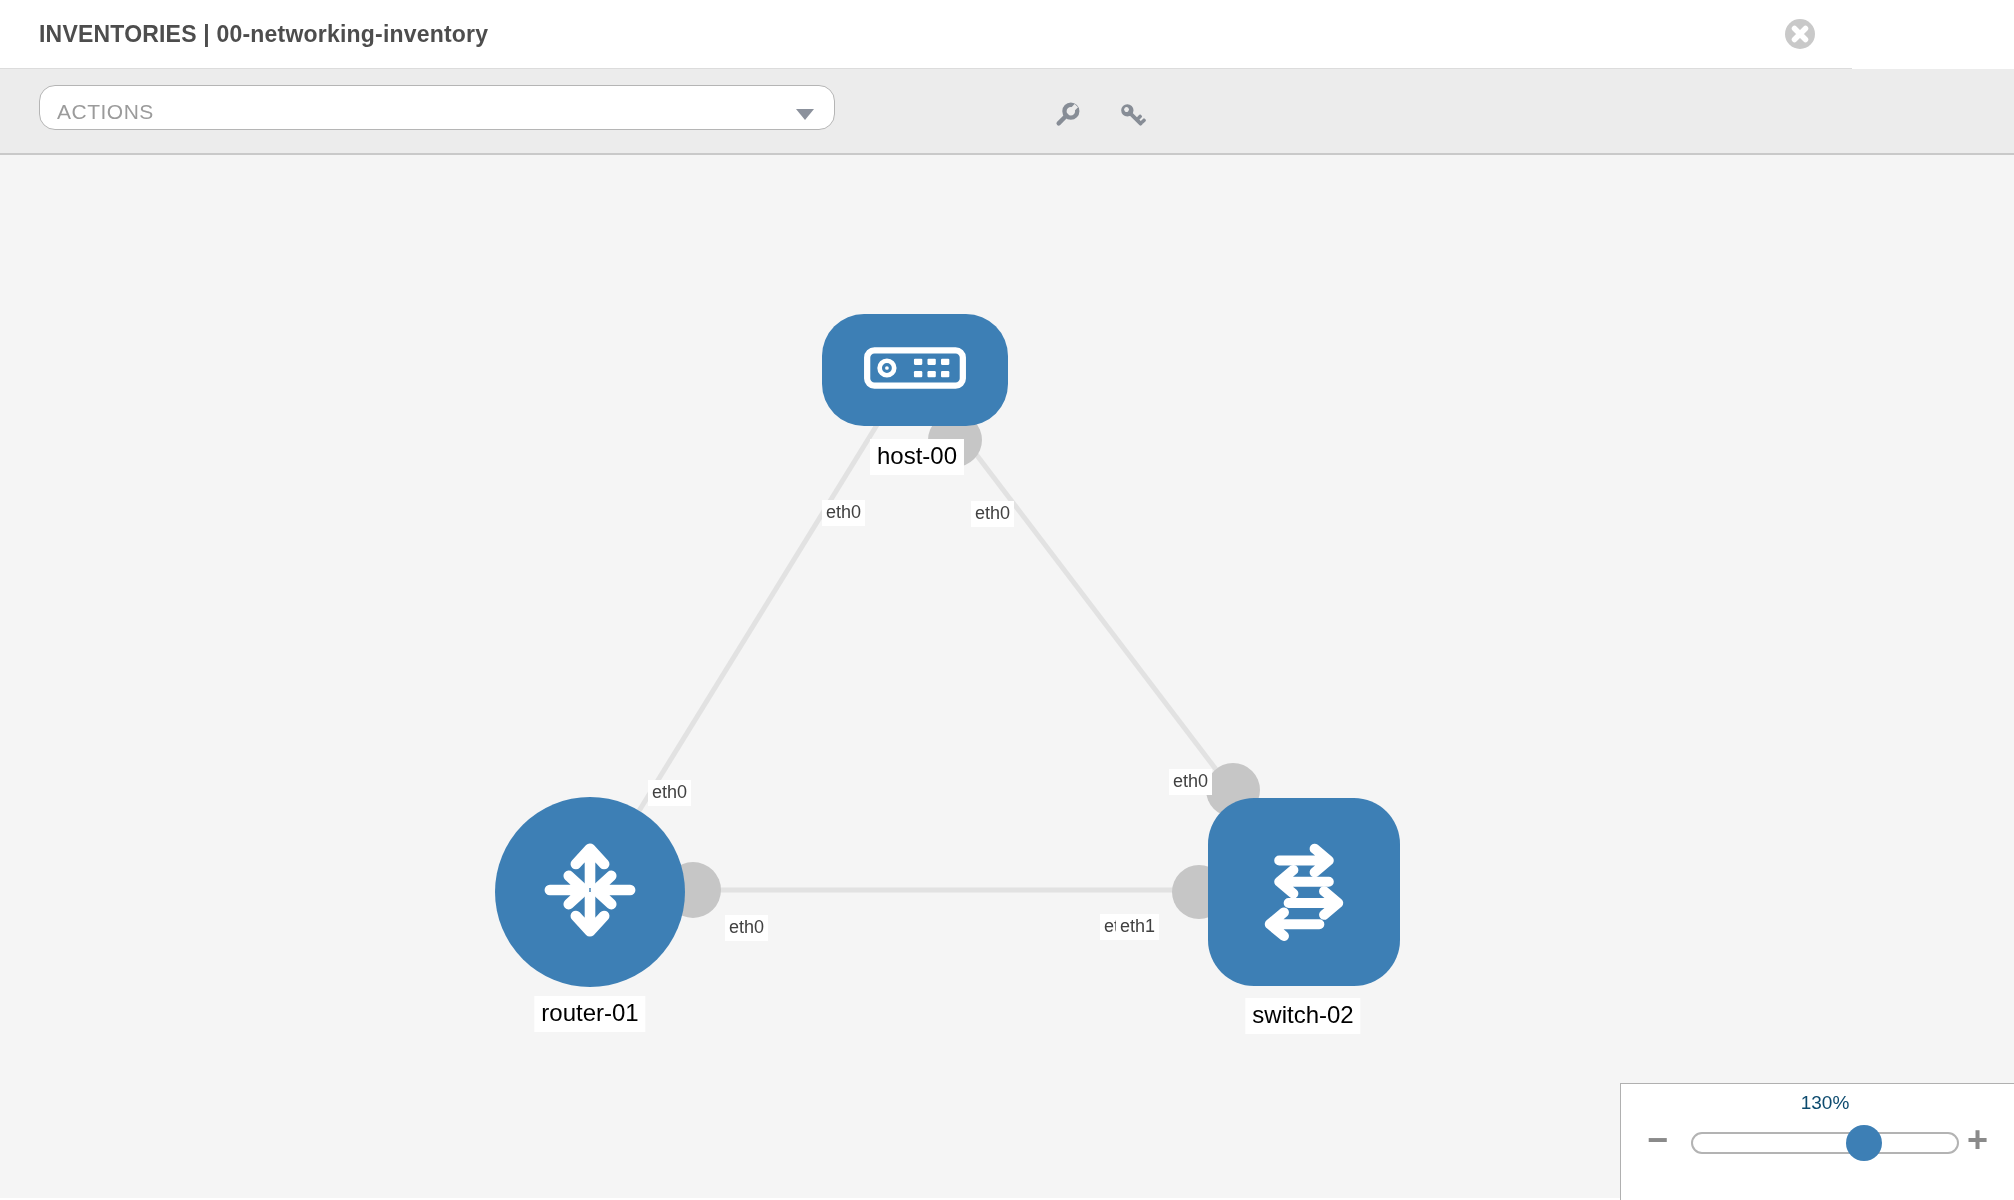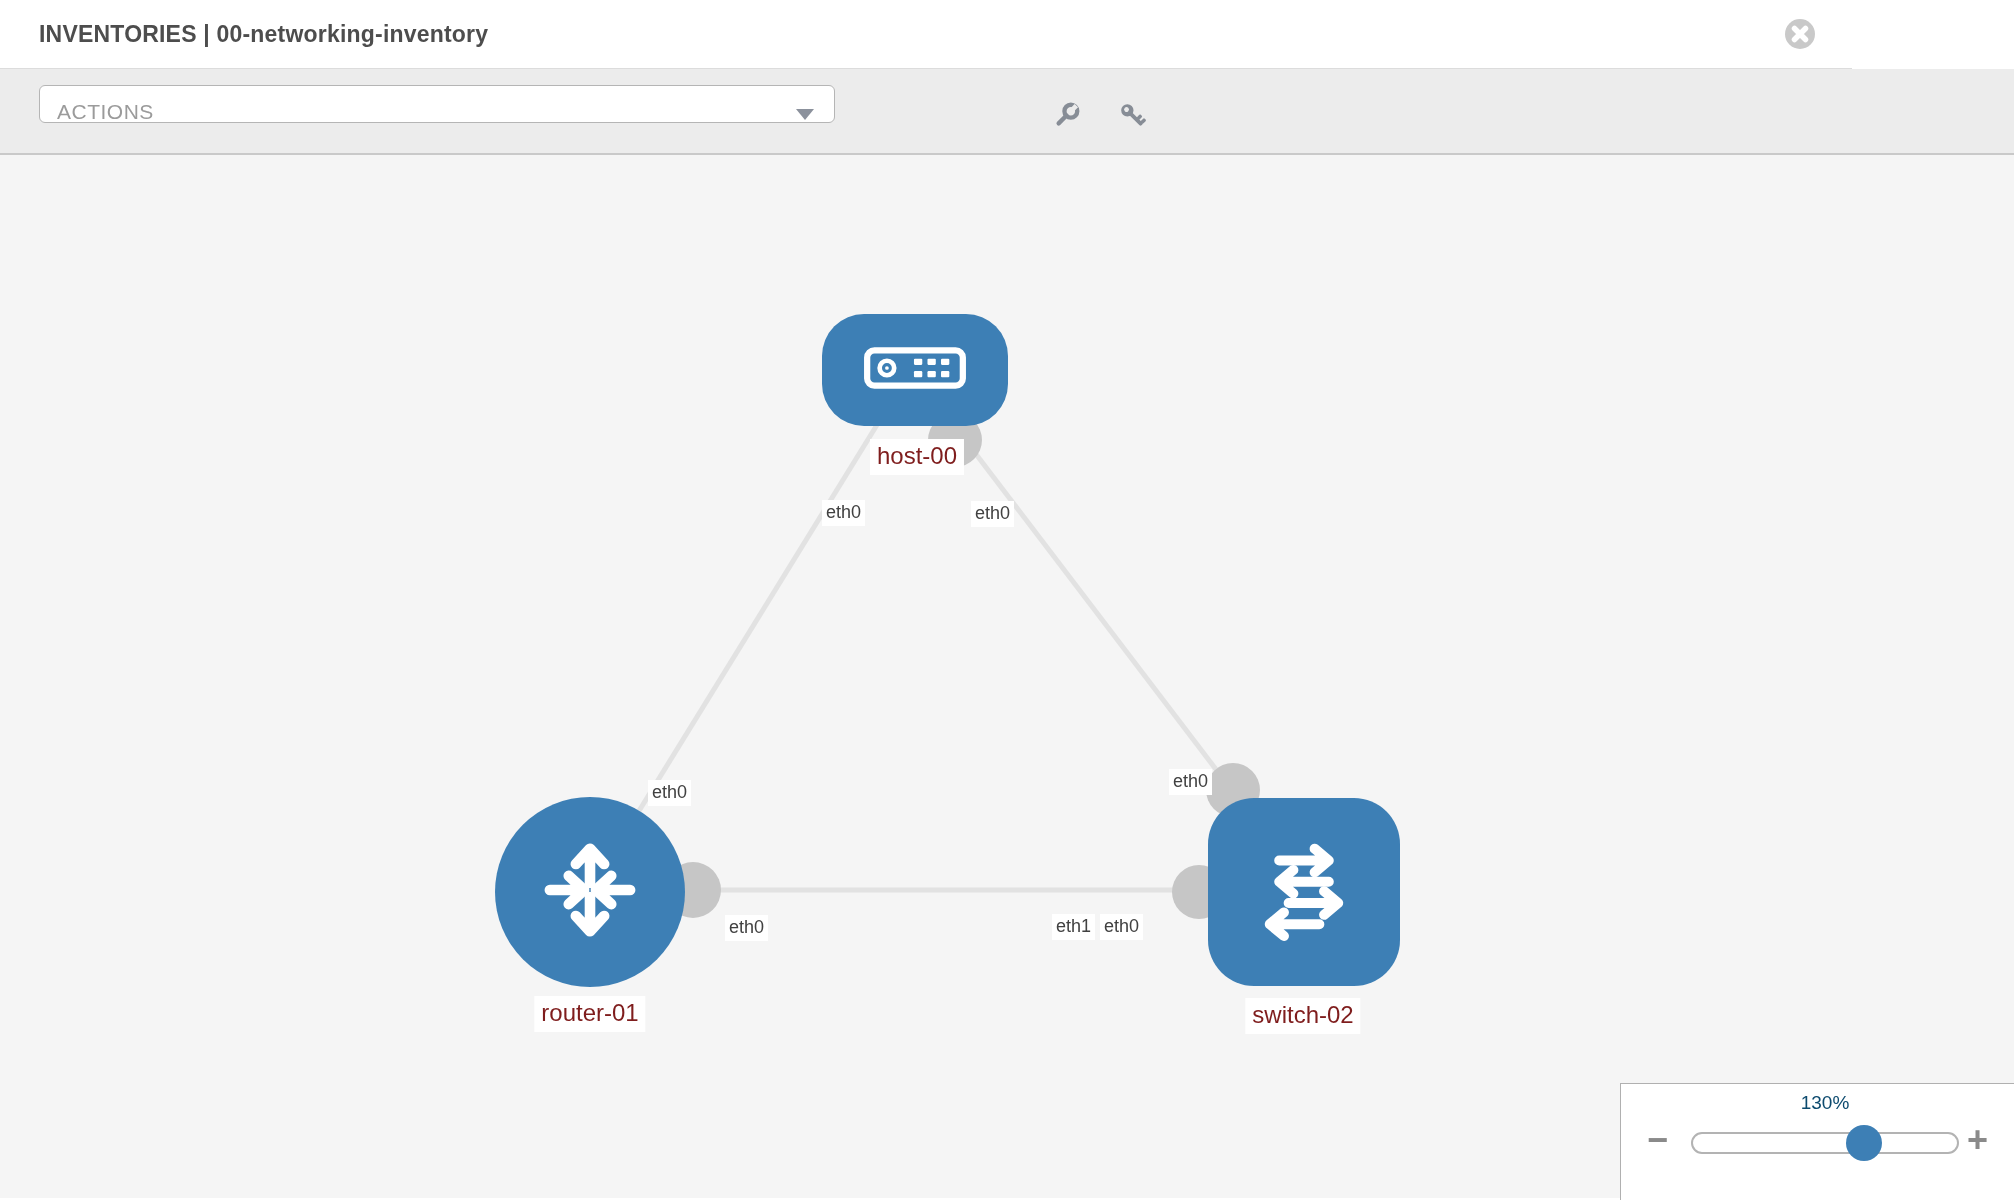--- a/index.html
+++ b/index.html
@@ -9,22 +9,22 @@
   
   .header { position:relative; width:1852px; height:69px; background:#fff;
             border-bottom:1px solid #dcdcdc; }
   .header-title { position:absolute; left:39px; top:0; height:69px; line-height:69px;
                   font-size:23px; font-weight:bold; color:#4d4d4d; letter-spacing:.2px; }
   .close-btn { position:absolute; right:36px; top:18px; width:32px; height:32px; cursor:pointer; }
 
   
   .toolbar { position:relative; width:2014px; height:86px; background:#ececec;
              border-bottom:2px solid #c9c9c9; }
-  .select-box { position:absolute; top:16px; height:38px; background:#fff;
-                border:1px solid #b5b5b5; border-radius:6px; }
+  .select-box { position:absolute; top:16px; height:45px; background:#fff;
+                border:1px solid #b5b5b5; border-radius:16px; }
   .select-box .ph { position:absolute; left:17px; top:0; height:52px; line-height:52px;
                     font-size:21px; color:#9b9b9b; letter-spacing:.5px; }
   .caret { position:absolute; right:20px; top:23px; width:0; height:0;
            border-left:9px solid transparent; border-right:9px solid transparent;
            border-top:11px solid #8b919c; }
   .actions-box { left:39px; width:796px; }
   .search-box  { left:1183px; width:792px; }
   .tool-icon { position:absolute; top:31px; width:32px; height:32px; cursor:pointer; }
   .wrench-pos { left:1050px; }
   .key-pos    { left:1117px; }
@@ -35,21 +35,21 @@
   .link { stroke:#e2e2e2; stroke-width:5; }
   .iface-dot { fill:#c6c6c6; }
 
   .node { position:absolute; background:#3d7fb5; display:flex;
           align-items:center; justify-content:center; cursor:pointer; }
   .node-host   { left:822px;  top:159px; width:186px; height:112px; border-radius:42px; }
   .node-router { left:495px;  top:642px; width:190px; height:190px; border-radius:50%; }
   .node-switch { left:1208px; top:643px; width:192px; height:188px; border-radius:46px; }
 
   .node-label { position:absolute; transform:translateX(-50%); background:#fff;
-                color:#7f1d1d; font-size:24px; padding:3px 7px 5px; white-space:nowrap; }
+                color:#000000; font-size:24px; padding:3px 7px 5px; white-space:nowrap; }
   .label-host   { left:917px;  top:284px; }
   .label-router { left:590px;  top:841px; }
   .label-switch { left:1303px; top:843px; }
 
   .eth-label { position:absolute; background:#fff; color:#414141; font-size:18px;
                padding:2px 4px 3px; white-space:nowrap;margin-top:44px; }
 
   
   .zoom-panel { position:absolute; left:1620px; top:928px; width:420px; height:170px;
                 background:#fff; border:1px solid #b0b0b0; }
@@ -161,21 +161,21 @@
   <div class="node-label label-router">router-01</div>
   <div class="node-label label-switch">switch-02</div>
 
   <div>
       <div class="eth-label" style="left: 822px; top: 301px;">eth0</div>
       <div class="eth-label" style="left: 971px; top: 302px;">eth0</div>
       <div class="eth-label" style="left: 648px; top: 581px;">eth0</div>
       <div class="eth-label" style="left: 1169px; top: 570px;">eth0</div>
       <div class="eth-label" style="left: 725px; top: 716px;">eth0</div>
       <div class="eth-label" style="left: 1100px; top: 715px;">eth0</div>
-      <div class="eth-label" style="left: 1052px; top: 715px;">eth1</div>
+      <div class="eth-label" style="left: 1116px; top: 715px;">eth1</div>
     </div>
 
   <div class="zoom-panel">
     <div class="zoom-level">130%</div>
     <div class="zoom-minus">−</div>
     <div class="zoom-track"></div>
     <div class="zoom-thumb" style="left: 225.44px;"></div>
     <div class="zoom-plus">+</div>
   </div>
 </div>

